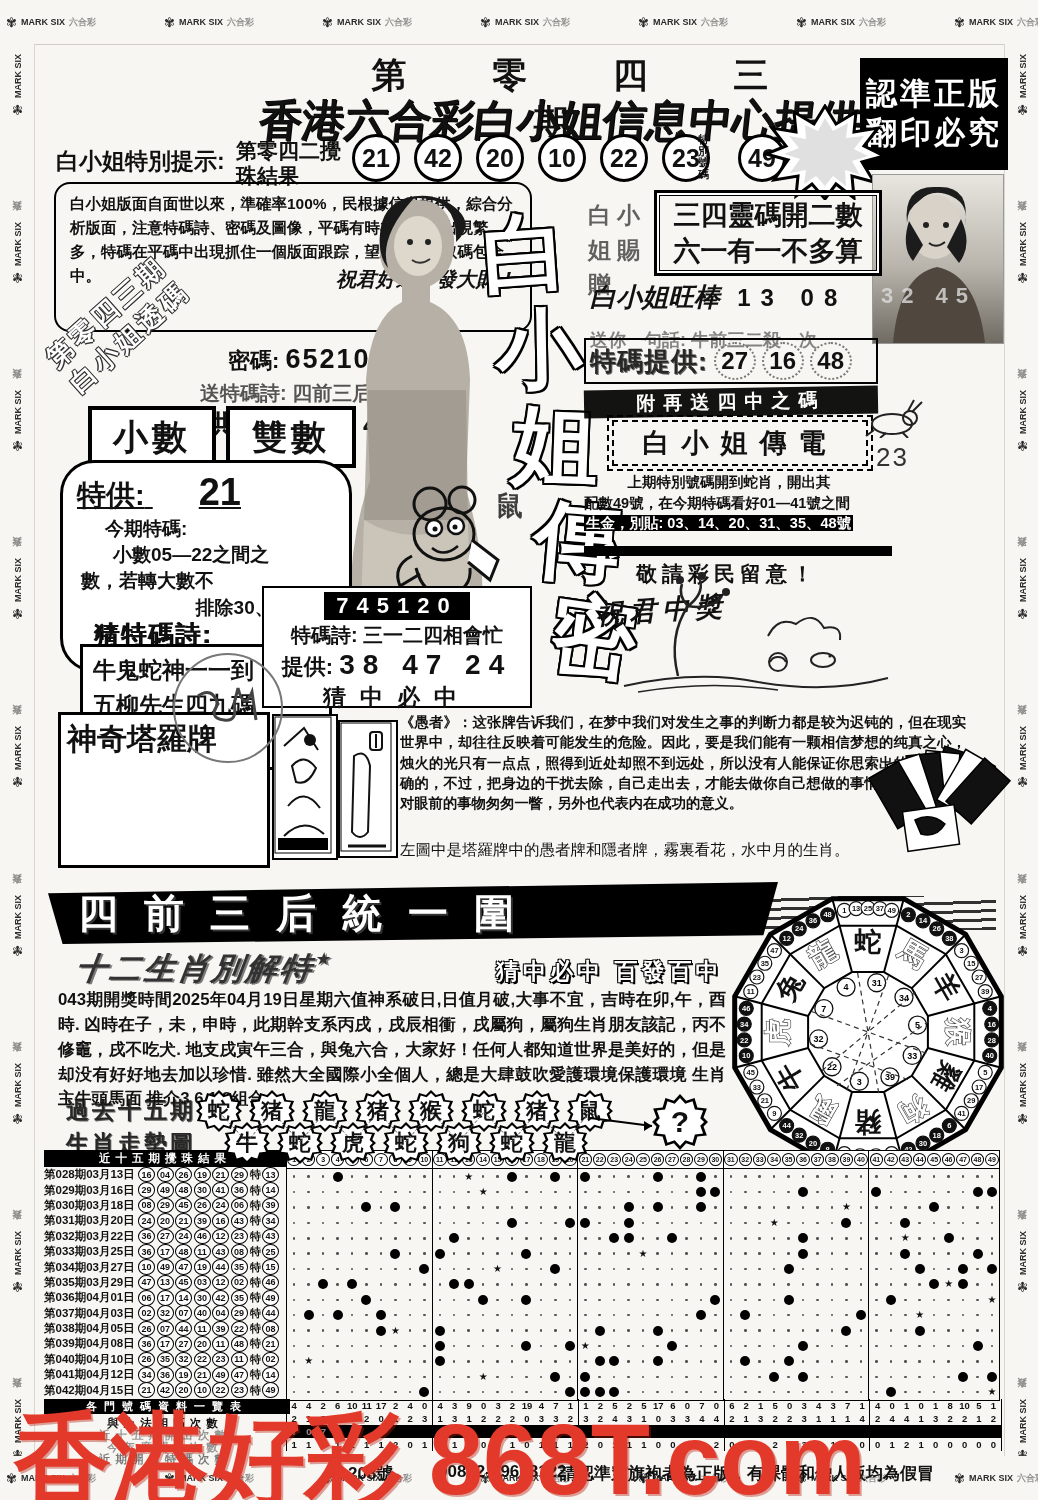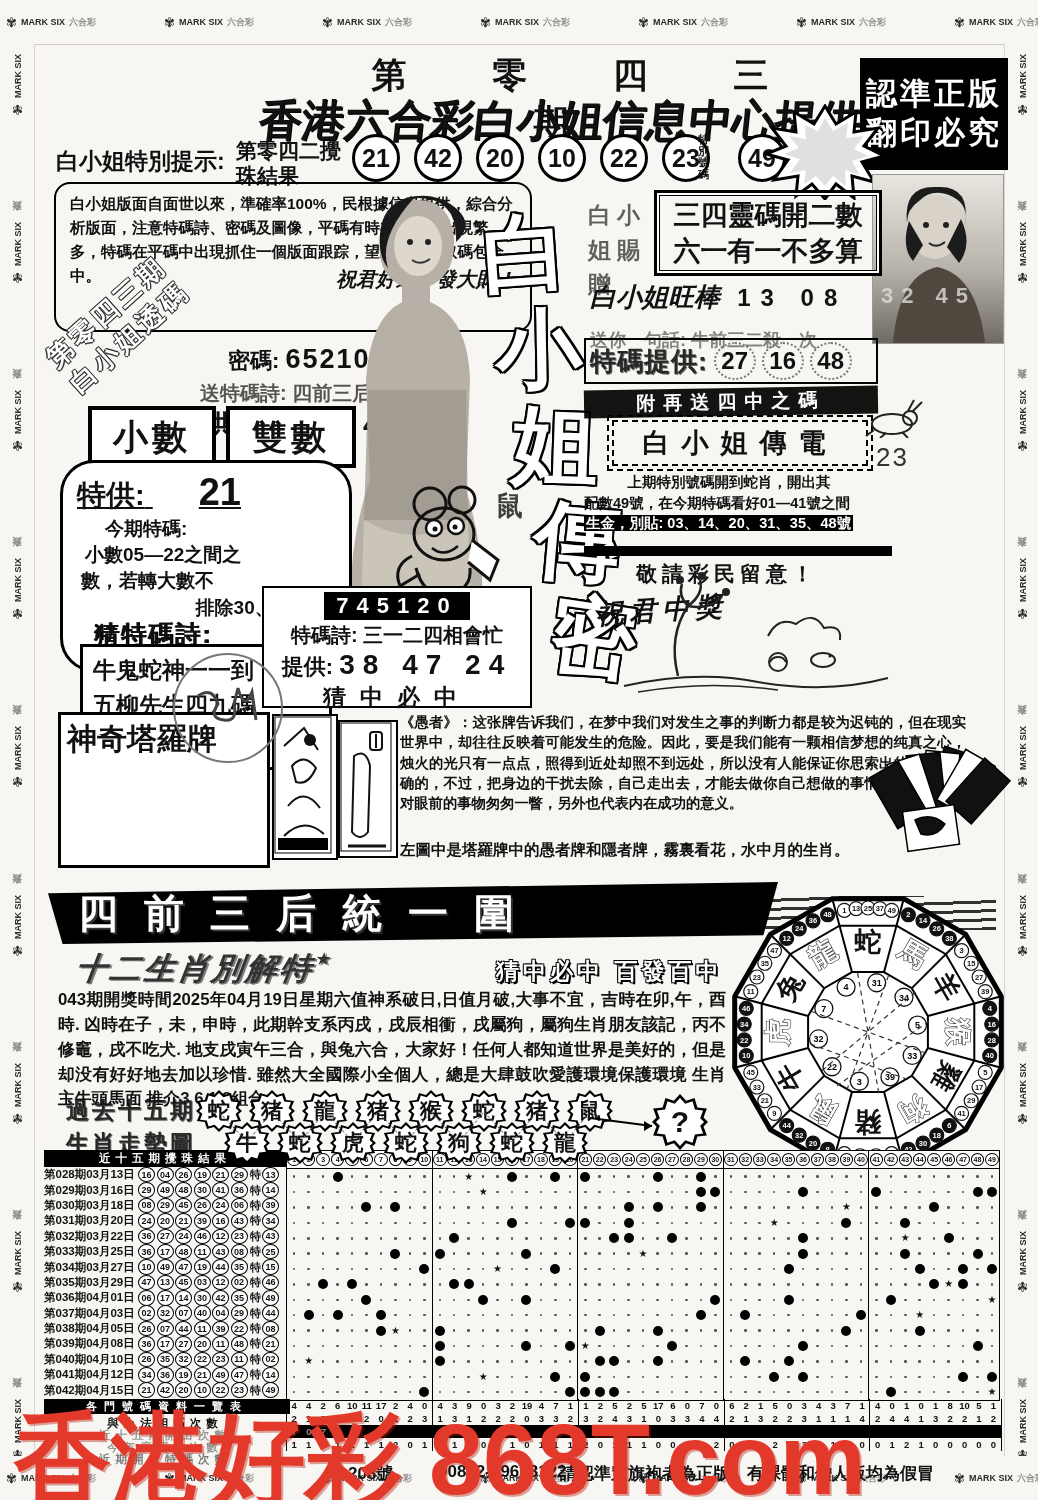--- a/index.html
+++ b/index.html
@@ -98,21 +98,21 @@
   .code-bar{display:inline-block;background:#000;color:#fff;font-size:22px;font-weight:bold;letter-spacing:8px;padding:1px 12px;}
   .mid-poem{font-size:20px;font-weight:900;margin-top:2px;}
   .mid-tg{font-size:22px;font-weight:900;}
   .mid-tg b{font-size:28px;letter-spacing:8px;}
   .mid-slogan{font-size:23px;font-weight:900;letter-spacing:14px;}
   
   .tarot-box{left:58px;top:712px;width:206px;height:150px;border:3px solid #000;background:#fff;}
   .tarot-title{font-size:30px;font-weight:900;padding:4px 6px;}
   .card{position:absolute;background:#fff;border:2px solid #000;}
   .tarot-para{left:400px;top:712px;width:566px;height:126px;font-size:14.3px;font-weight:bold;line-height:1.42;text-align:justify;}
-  .tarot-cap{left:400px;top:840px;width:566px;font-size:15.5px;font-weight:bold;}
+  .tarot-cap{left:400px;top:840px;width:566px;font-size:15.5px;font-weight:normal;}
   
   .xm-banner{left:48px;top:882px;width:700px;height:62px;background:#000;color:#fff;display:flex;align-items:center;
              clip-path:polygon(0 18%,100% 0,98% 86%,2% 100%);padding-left:30px;font-size:40px;font-weight:900;letter-spacing:26px;
              text-shadow:2px 2px 0 #333;}
   .xm-streak{left:740px;top:896px;width:256px;height:34px;background:repeating-linear-gradient(-2deg,#000 0 3px,transparent 3px 9px);opacity:.8;}
   .xm-sub{left:76px;top:948px;font-size:31px;font-weight:900;font-style:italic;transform:skewX(-8deg);letter-spacing:3px;
           text-shadow:2px 1px 0 #666;opacity:.85;}
   .xm-sub-star{font-size:18px;vertical-align:top;}
   .xm-right{left:496px;top:956px;font-size:23px;font-weight:900;letter-spacing:4px;color:#fff;
             text-shadow:-1px -1px 0 #000,1px -1px 0 #000,-1px 1px 0 #000,1px 1px 0 #000,2px 2px 0 #000;}
@@ -467,21 +467,21 @@
   </div>
 
   <div class="tab-box" style="left:88px;width:120px;">小數</div>
   <div class="tab-box" style="left:226px;width:122px;">雙數</div>
   <div class="abs bubble">
     <div class="bub-tg">
       <span>特供:</span>
       <b>21</b>
     </div>
     <div class="bub-line" style="margin-left:28px;">今期特碼:</div>
-    <div class="bub-line" style="margin-left:8px;">小數05—22之間之</div>
+    <div class="bub-line" style="margin-left:36px;">小數05—22之間之</div>
     <div class="bub-line" style="margin-left:4px;">數，若轉大數不</div>
     <div class="bub-line" style="margin-left:18px;text-align:right;">排除30、35、42</div>
     <div class="bub-line" style="margin-left:18px;">47</div>
   </div>
   <div class="tailc" style="left:96px;top:668px;width:30px;height:24px;"></div>
   <div class="tailc" style="left:84px;top:694px;width:18px;height:15px;"></div>
   <div class="abs rat-char">鼠</div>
   <div class="abs" style="left:372px;top:470px;">
     <svg width="132" height="140" viewBox="0 0 132 140">
       <circle cx="58" cy="34" r="16" fill="none" stroke="#111" stroke-width="3"></circle>

